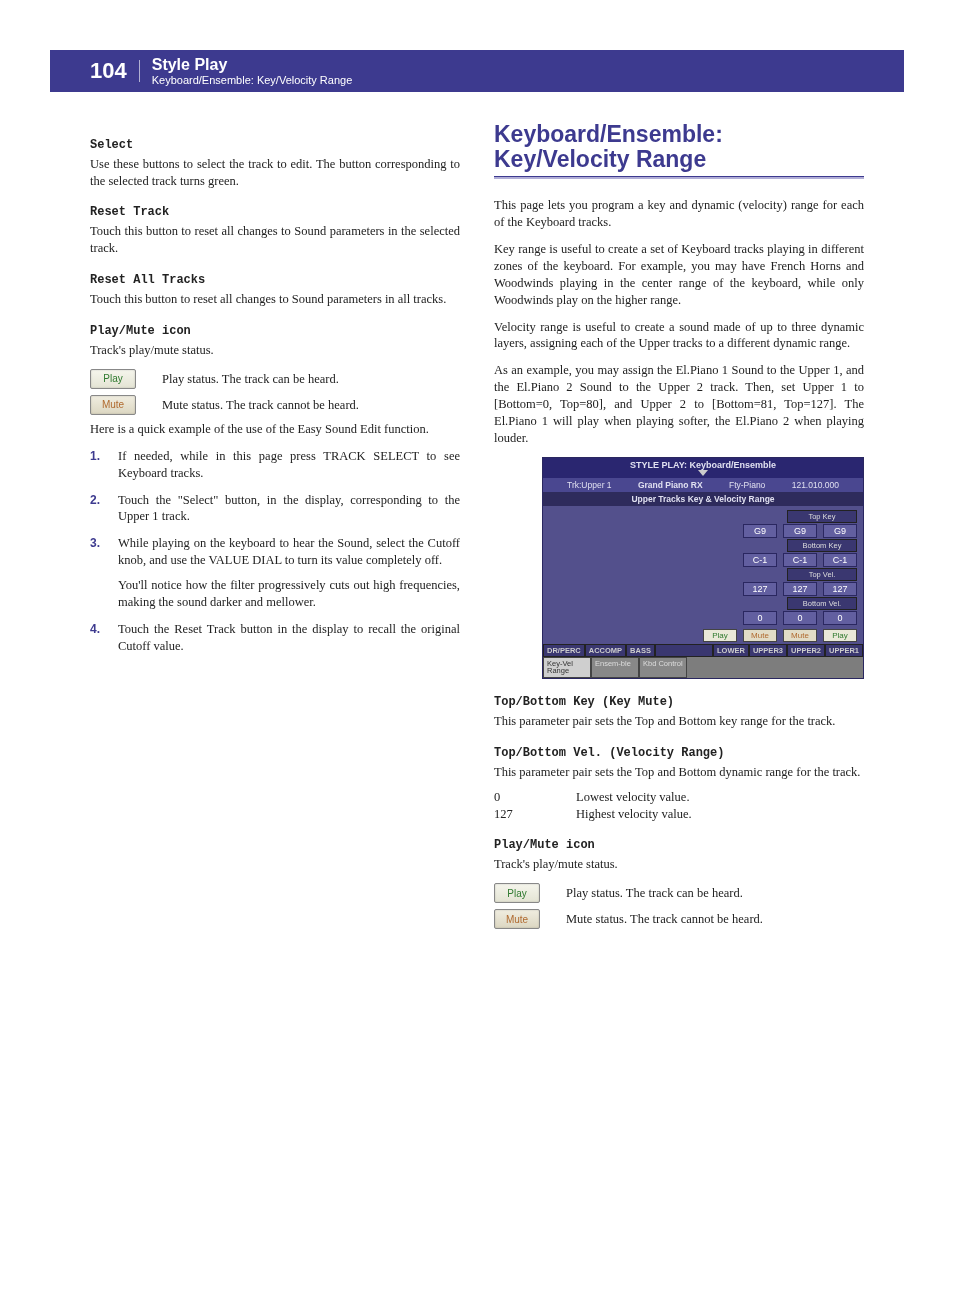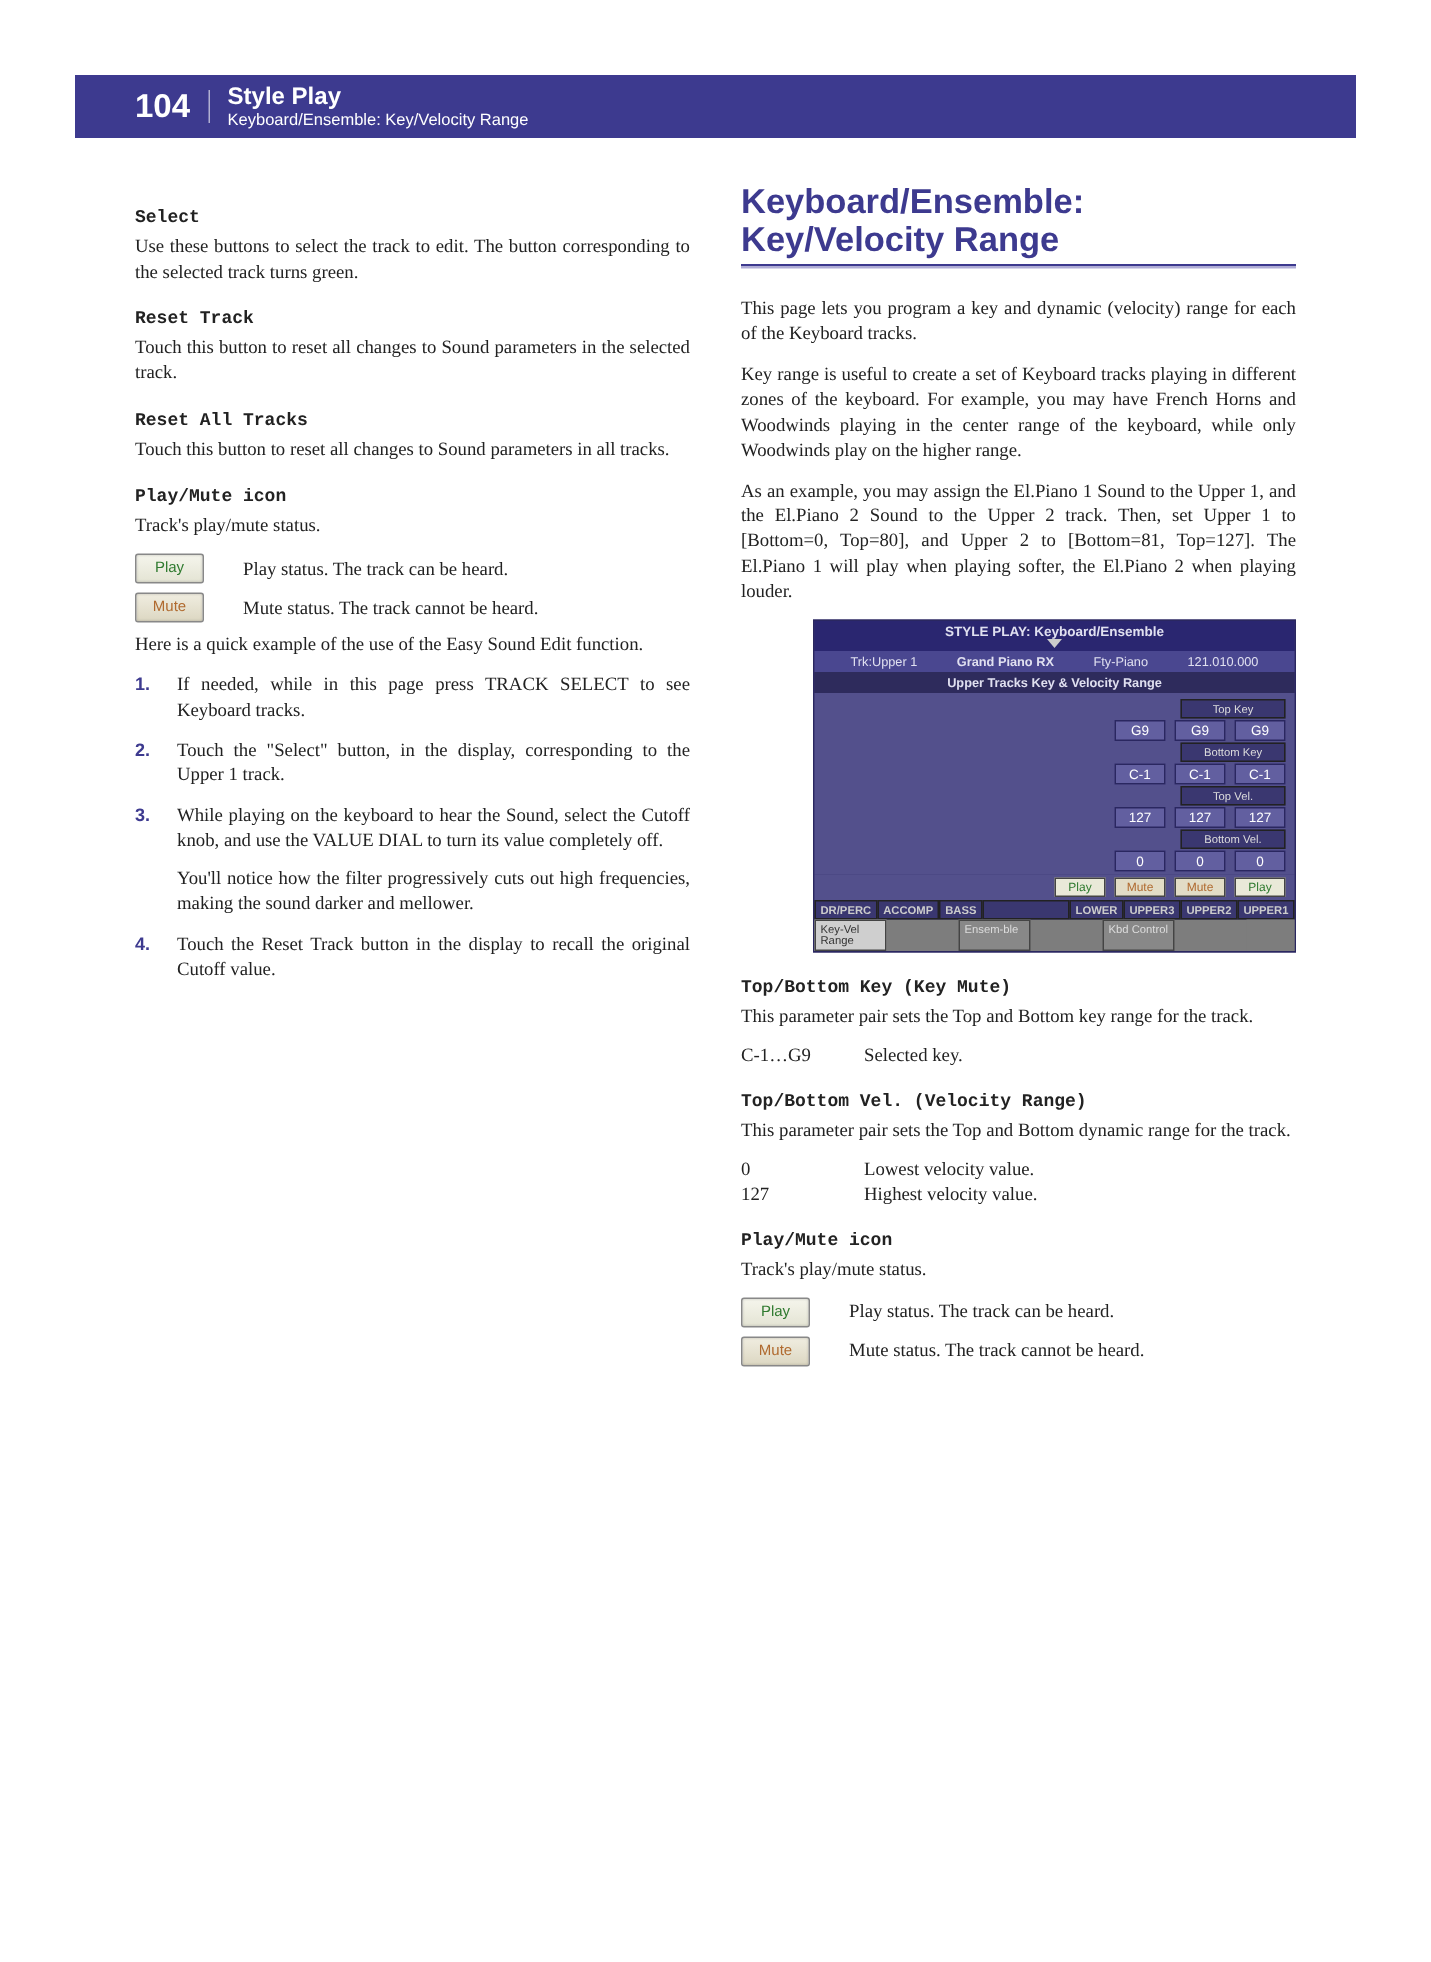--- a/index.html
+++ b/index.html
@@ -221,21 +221,21 @@
   }
   .ui-tab {
     border:1px solid #444;
     background:#cfcfcf;
     color:#333;
     padding:2px 3px;
     text-align:left;
     line-height:1;
     width:40px;
   }
-  .ui-tab.inactive { background:#888; color:#ddd;margin-left:48px;}
+  .ui-tab.inactive { background:#888; color:#ddd;}
 </style>
 </head>
 <body>
 
 <div class="page">
   <div class="header-bar">
     <div class="header-pagenum">104</div>
     <div class="header-titles">
       <div class="header-title">Style Play</div>
       <div class="header-subtitle">Keyboard/Ensemble: Key/Velocity Range</div>
@@ -278,20 +278,21 @@
         <li>Touch the Reset Track button in the display to recall the original Cutoff value.</li>
       </ol>
     </div>
 
     <div class="col">
       <div class="page-title">Keyboard/Ensemble: Key/Velocity Range</div>
       <div class="title-rule"></div>
 
       <p class="body-text">This page lets you program a key and dynamic (velocity) range for each of the Keyboard tracks.</p>
       <p class="body-text">Key range is useful to create a set of Keyboard tracks playing in different zones of the keyboard. For example, you may have French Horns and Woodwinds playing in the center range of the keyboard, while only Woodwinds play on the higher range.</p>
+      <p class="body-text">Velocity range is useful to create a sound made of up to three dynamic layers, assigning each of the Upper tracks to a different dynamic range.</p>
       <p class="body-text">As an example, you may assign the El.Piano 1 Sound to the Upper 1, and the El.Piano 2 Sound to the Upper 2 track. Then, set Upper 1 to [Bottom=0, Top=80], and Upper 2 to [Bottom=81, Top=127]. The El.Piano 1 will play when playing softer, the El.Piano 2 when playing louder.</p>
 
       <div class="ui-screenshot">
         <div class="ui-titlebar">
           <span>STYLE PLAY: Keyboard/Ensemble</span>
           <span class="ui-menu-arrow"></span>
         </div>
         <div class="ui-inforow">
           <span>Trk:Upper 1</span>
           <span style="font-weight:bold;">Grand Piano RX</span>
@@ -346,24 +347,20 @@
         <div class="ui-tabs">
           <div class="ui-tab">Key-Vel Range</div>
           <div class="ui-tab inactive">Ensem-ble</div>
           <div class="ui-tab inactive">Kbd Control</div>
           <div class="ui-tab inactive" style="flex:1;background:#7d7d7d;border:none;"></div>
         </div>
       </div>
 
       <div class="section-head">Top/Bottom Key (Key Mute)</div>
       <p class="body-text">This parameter pair sets the Top and Bottom key range for the track.</p>
-      <div class="param-row">
-        <span class="param-key">C-1…G9</span>
-        <span>Selected key.</span>
-      </div>
 
       <div class="section-head">Top/Bottom Vel. (Velocity Range)</div>
       <p class="body-text">This parameter pair sets the Top and Bottom dynamic range for the track.</p>
       <div class="param-row">
         <span class="param-key">0</span>
         <span>Lowest velocity value.</span>
       </div>
       <div class="param-row">
         <span class="param-key">127</span>
         <span>Highest velocity value.</span>

